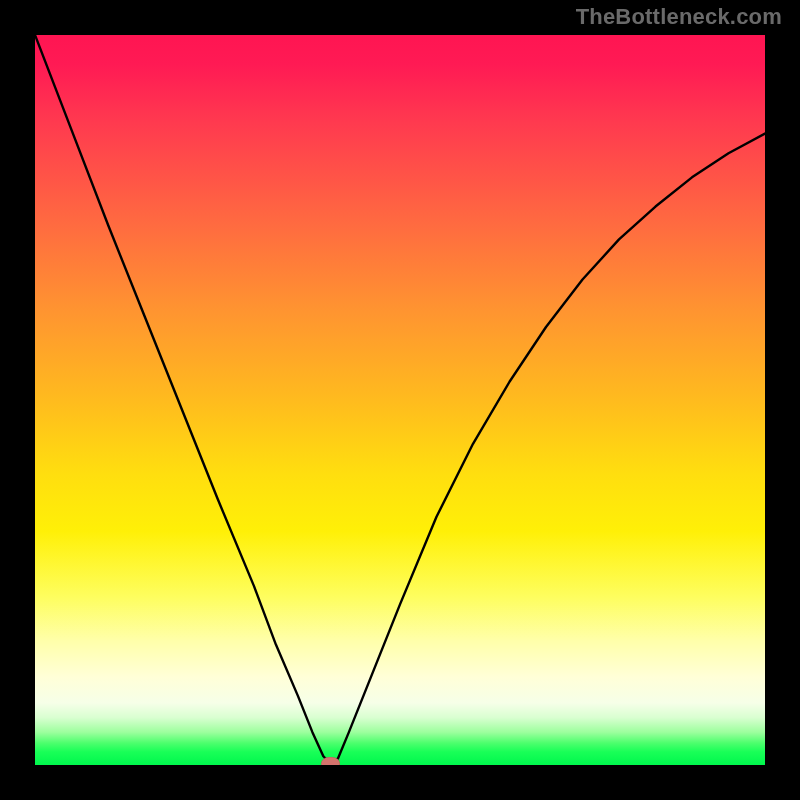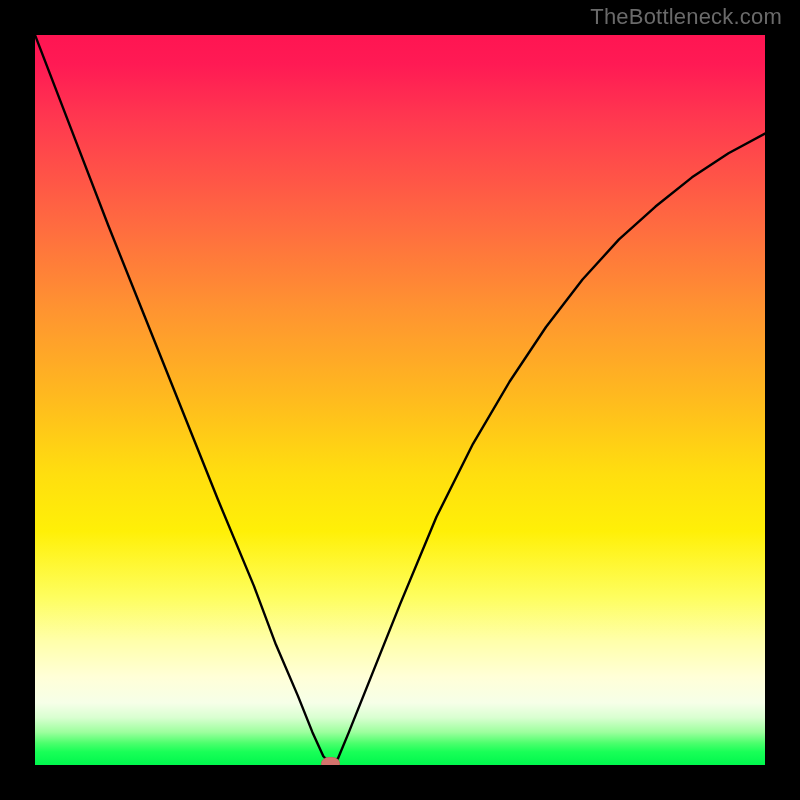--- a/index.html
+++ b/index.html
@@ -16,21 +16,21 @@
     width: 800px;
     height: 800px;
     background: #000;
   }
   .watermark {
     position: absolute;
     top: 4px;
     right: 18px;
     color: #6a6a6a;
     font-size: 22px;
-    font-weight: 400;
+    font-weight: 700;
     letter-spacing: 0.2px;
     z-index: 20;
   }
   .plot-area {
     position: absolute;
     left: 35px;
     top: 35px;
     width: 730px;
     height: 730px;
     overflow: hidden;

